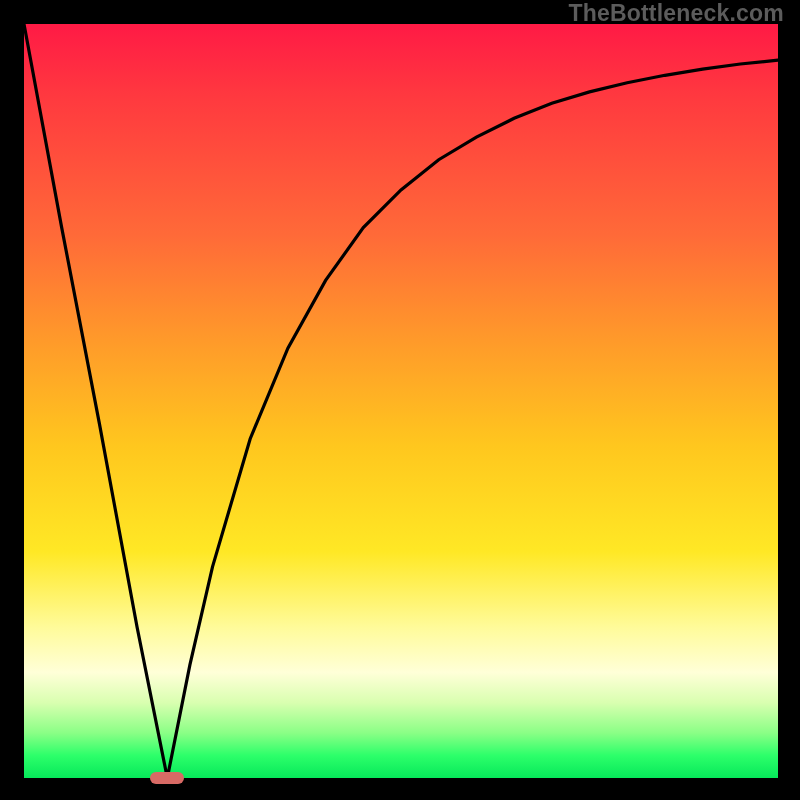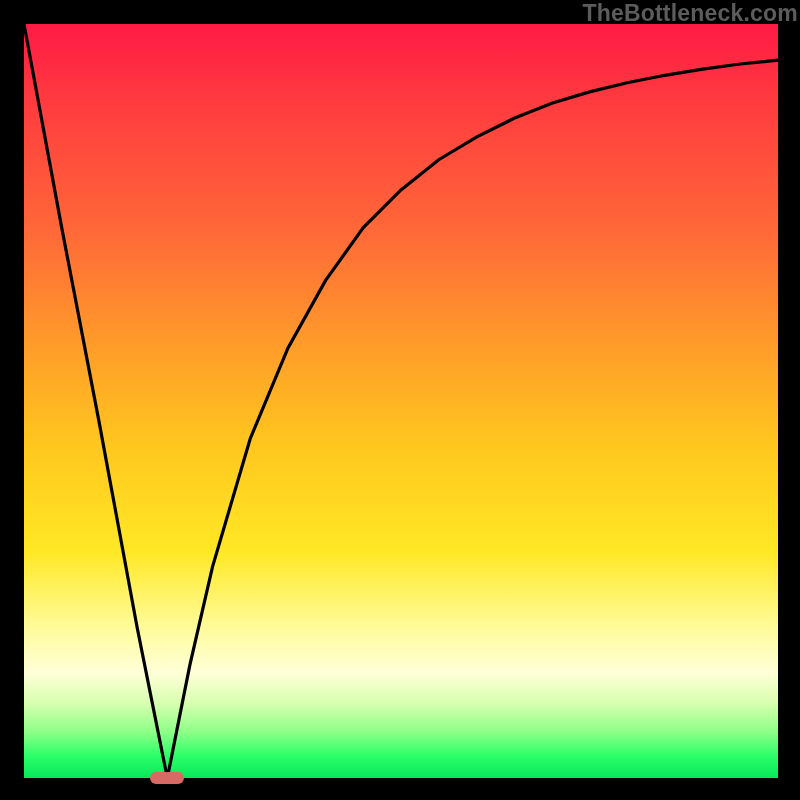--- a/index.html
+++ b/index.html
@@ -36,21 +36,21 @@
       #ffffd8 86%,
       #d9ffb0 90%,
       #8bff86 94%,
       #2dff6a 97%,
       #06e85a 100%
     );
   }
   .watermark {
     position: absolute;
     top: 0;
-    right: 2px;
+    right: 16px;
     font-family: Arial, Helvetica, sans-serif;
     font-size: 23px;
     font-weight: 600;
     color: #5c5c5c;
     letter-spacing: 0.2px;
     user-select: none;
   }
   svg.curve {
     position: absolute;
     left: 0;

